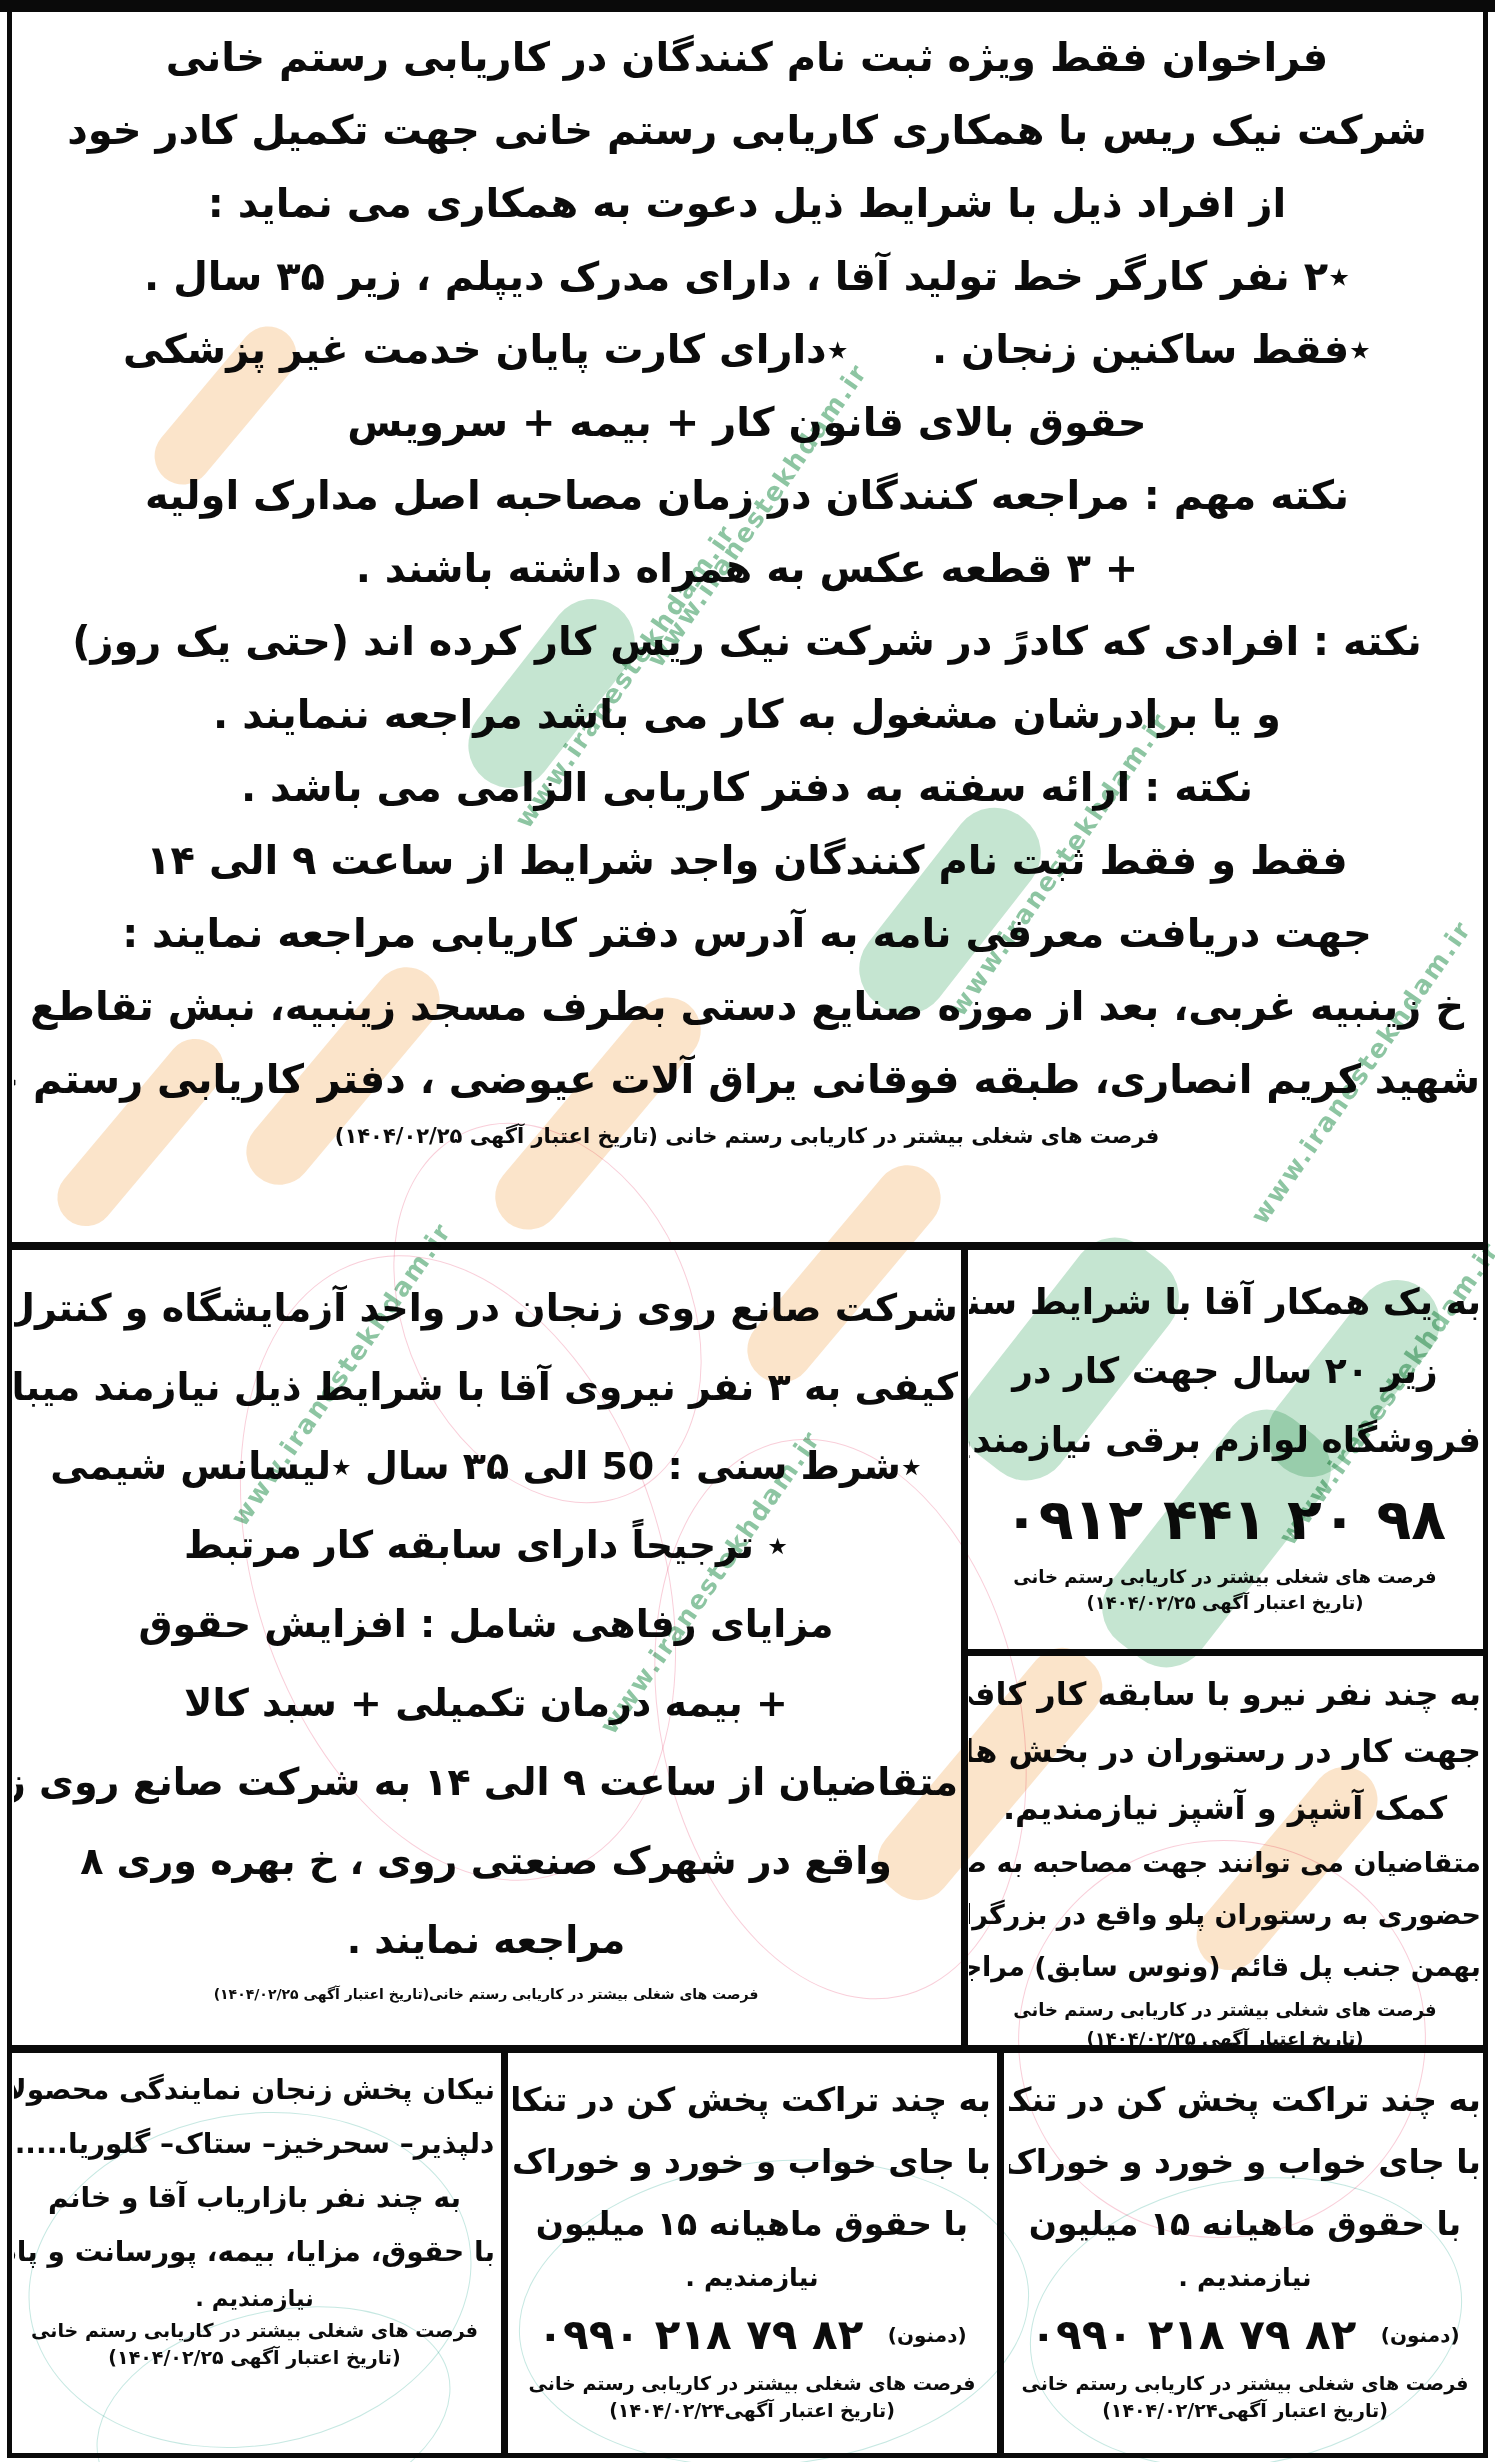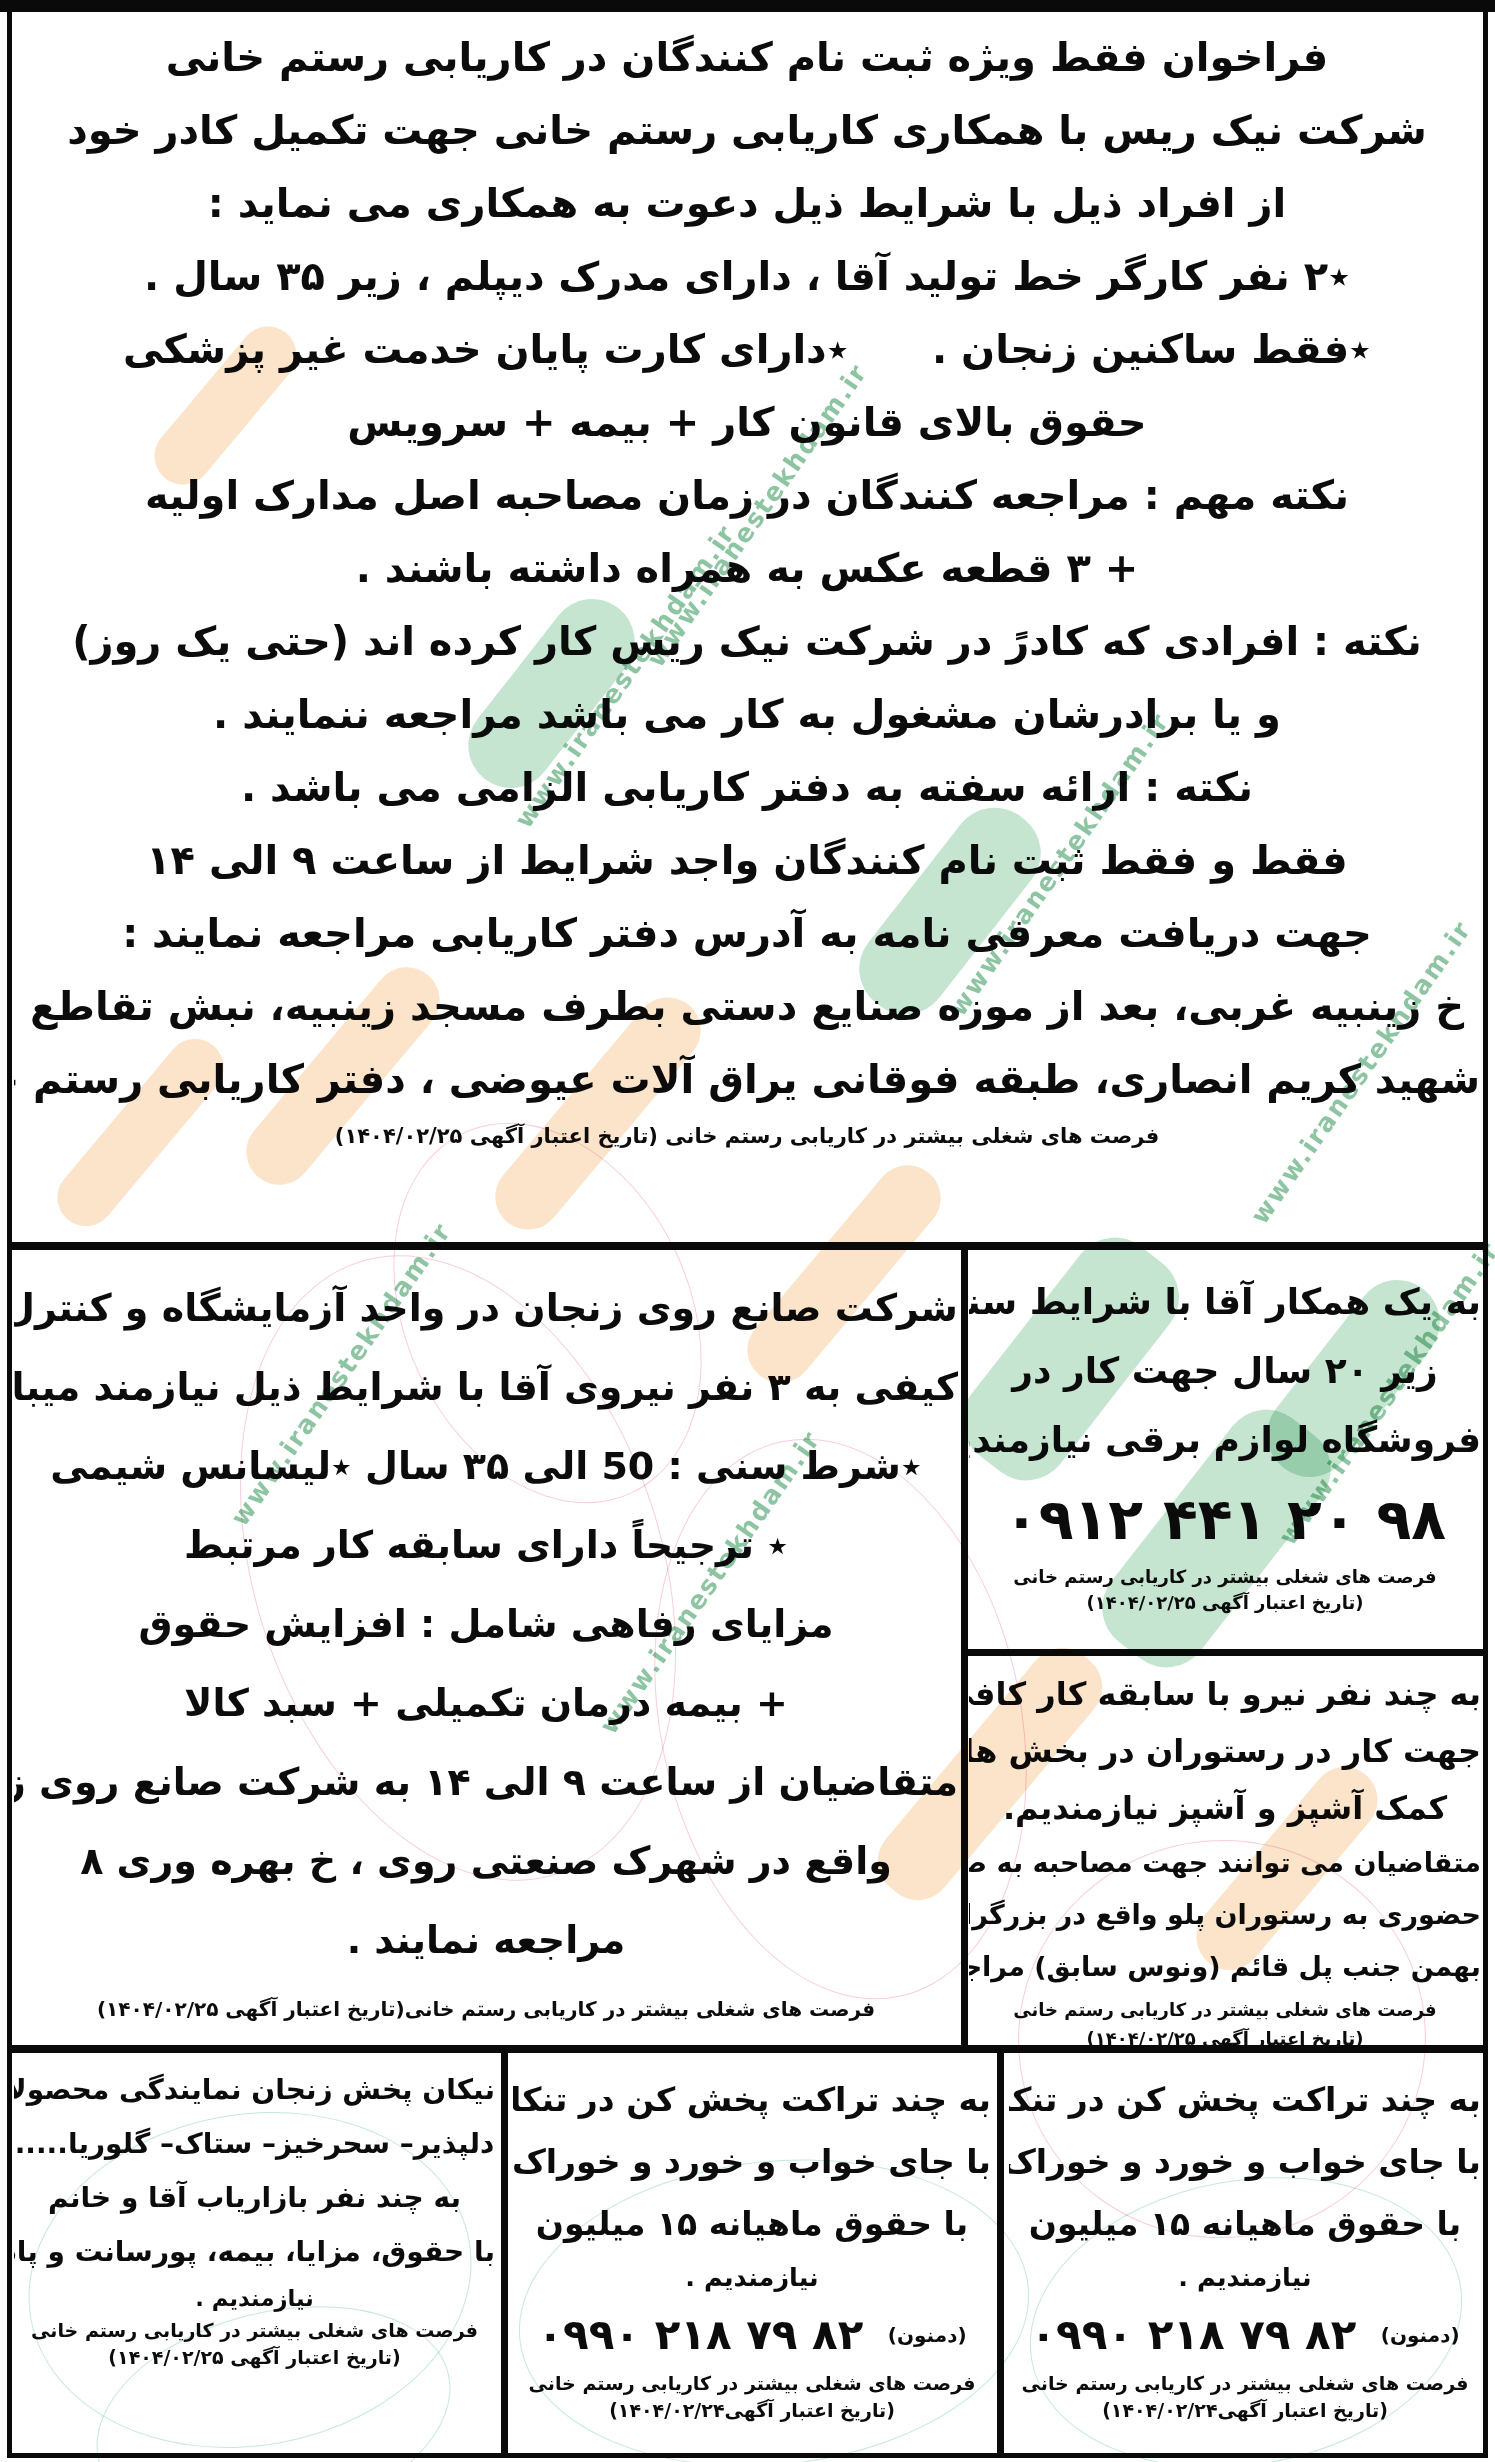--- a/index.html
+++ b/index.html
@@ -18,21 +18,21 @@
   #vdiv-b1{left:502px;top:2045px;height:412px;width:6.6px;}
   #vdiv-b2{left:998px;top:2045px;height:412px;width:6.6px;}
   
   .ad{position:absolute;z-index:2;text-align:center;direction:rtl;overflow:hidden;}
   .ln{white-space:nowrap;letter-spacing:-0.9px;}
   #top-ad{top:21px;left:15px;width:1466px;}
   #top-ad .ln{font-size:40px;line-height:73px;}
   #top-ad .ad-footer{width:944px;margin:5.7px auto 0;font-size:21px;line-height:28px;}
   #sane-ad{top:1269px;left:15px;width:944px;}
   #sane-ad .ln{font-size:38px;line-height:79px;}
-  #sane-ad .ad-footer{font-size:20px;line-height:28px;margin-top:15px;}
+  #sane-ad .ad-footer{font-size:14px;line-height:28px;margin-top:0;}
   #hamkar-ad{top:1267px;left:970px;width:512px;}
   #hamkar-ad .ln{font-size:36px;line-height:69px;}
   #hamkar-ad .phone-big{font-size:57px;line-height:90px;letter-spacing:0.9px;}
   #hamkar-ad .ad-footer{font-size:18px;line-height:25.5px;}
   #rest-ad{top:1666px;left:970px;width:512px;}
   #rest-ad .ln-lg{font-size:32px;line-height:57px;white-space:nowrap;letter-spacing:-0.9px;}
   #rest-ad .ln-sm{font-size:27px;line-height:52px;white-space:nowrap;letter-spacing:-0.9px;}
   #rest-ad .ad-footer{font-size:18px;line-height:25.5px;margin-top:3.8px;}
   #nikan-ad{top:2063px;left:15px;width:481px;}
   #nikan-ad .ln{font-size:28px;line-height:54px;}

